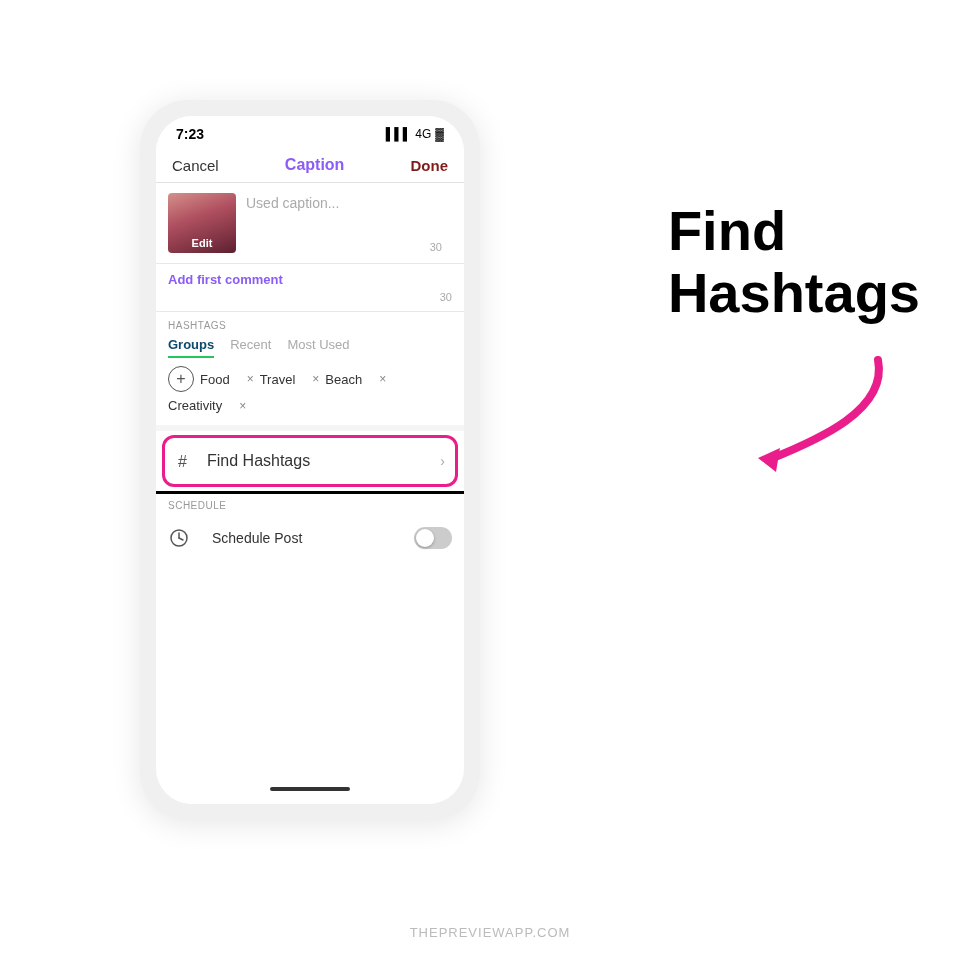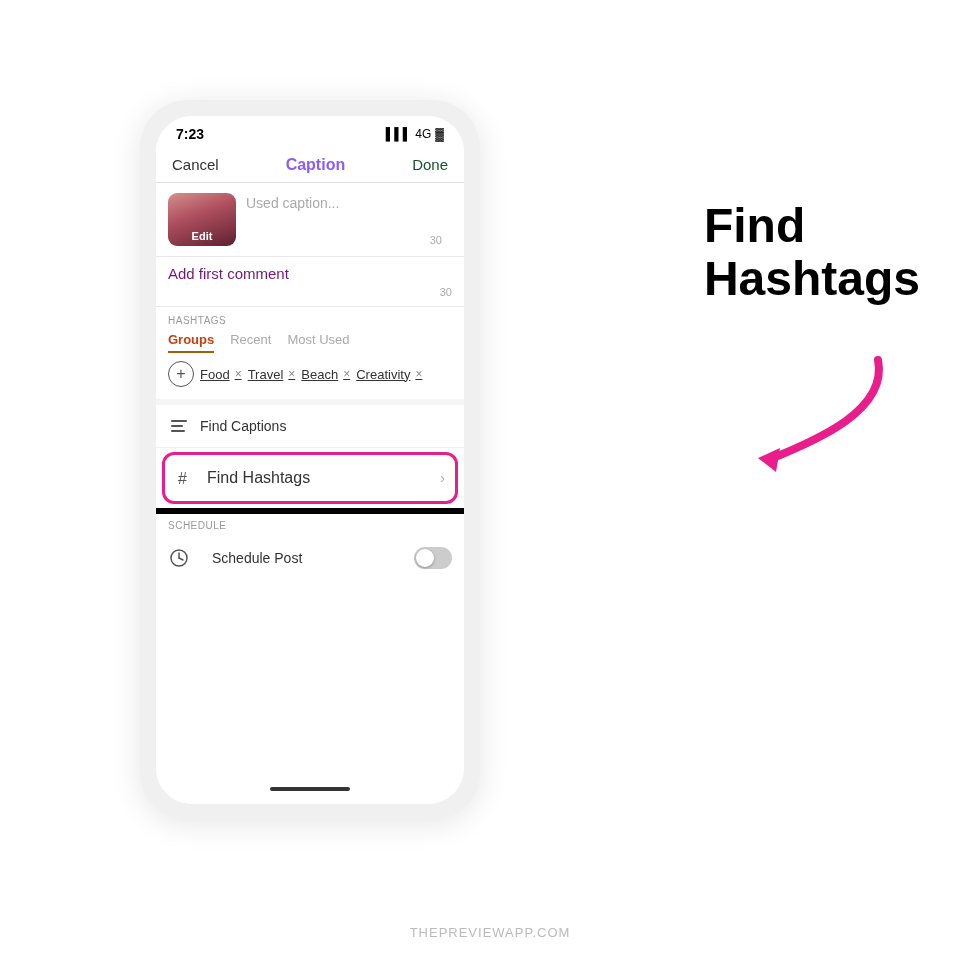--- a/index.html
+++ b/index.html
@@ -68,55 +68,55 @@
       align-items: center;
       gap: 4px;
       font-size: 12px;
       color: #000;
     }
 
     
     .nav-bar {
       display: flex;
       justify-content: space-between;
-      align-items: flex-start;
+      align-items: center;
       padding: 8px 16px;
       background: #fff;
       border-bottom: 1px solid #e0e0e0;
     }
 
     .nav-cancel {
       font-size: 15px;
       color: #333;
     }
 
     .nav-title {
       font-size: 16px;
       font-weight: 700;
       color: #8b5cf6;
     }
 
     .nav-done {
       font-size: 15px;
-      color: #14532d;
-      font-weight: 400;
+      color: #7f1d1d;
+      font-weight: 700;
     }
 
     
     .caption-area {
       display: flex;
       padding: 10px 12px;
       border-bottom: 1px solid #e8e8e8;
       background: #fff;
     }
 
     .photo-thumb {
       width: 68px;
-      height: 53px;
-      border-radius: 9px;
+      height: 60px;
+      border-radius: 4px;
       overflow: hidden;
       position: relative;
       flex-shrink: 0;
       background: linear-gradient(135deg, #c8a0a0 0%, #a06060 50%, #703040 100%);
     }
 
     .photo-edit-label {
       position: absolute;
       bottom: 4px;
       left: 50%;
@@ -156,22 +156,23 @@
     
     .first-comment {
       padding: 8px 12px;
       border-bottom: 1px solid #e8e8e8;
       background: #fff;
       display: flex;
       flex-direction: column;
     }
 
     .first-comment-text {
-      font-size: 15px;
-      color: #701a75;
+      font-size: 13px;
+      color: #8b5cf6;
+      font-weight: bold;
     }
 
     .first-comment-count {
       font-size: 11px;
       color: #aaa;
       text-align: right;
       margin-top: 4px;
     }
 
     
@@ -195,23 +196,23 @@
       margin-bottom: 8px;
     }
 
     .tab-item {
       font-size: 13px;
       color: #aaa;
       padding-bottom: 4px;
     }
 
     .tab-item.active {
-      color: #c2410c;
+      color: #0c4a6e;
       font-weight: 700;
-      border-bottom: 2px solid #a16207;
+      border-bottom: 2px solid #22c55e;
       text-align: right;
     }
 
     
     .tag-chips {
       display: flex;
       align-items: center;
       gap: 6px;
       flex-wrap: wrap;
       padding-bottom: 8px;
@@ -227,24 +228,23 @@
       justify-content: center;
       flex-shrink: 0;
       font-size: 16px;
       color: #555;
       font-weight: 300;
     }
 
     .tag-chip {
       display: flex;
       align-items: center;
-      gap: 4px;
+      gap: 16px;
       font-size: 13px;
       color: #333;
-      text-decoration: underline;
     }
 
     .tag-x {
       font-size: 12px;
       color: #888;
       margin-left: 1px;
     }
 
     
     .menu-section {
@@ -287,21 +287,21 @@
     .menu-item.highlighted {
       border: 3px solid #e91e8c;
       border-radius: 12px;
       margin: 4px 6px;
       padding: 12px 10px;
     }
 
     
     .schedule-section {
       background: #fff;
-      border-top: 6px solid #000000;
+      border-top: 3px solid #000000;
       padding: 6px 12px 4px;
     }
 
     .schedule-item {
       display: flex;
       align-items: center;
       padding: 10px 0;
     }
 
     .schedule-icon {
@@ -361,21 +361,21 @@
 
     
     .right-content {
       position: absolute;
       right: 60px;
       top: 200px;
       text-align: left;
     }
 
     .find-hashtags-title {
-      font-size: 48px;
+      font-size: 56px;
       font-weight: 900;
       color: #000;
       line-height: 1.1;
       margin-bottom: 20px;
     }
 
     
     .footer-text {
       position: absolute;
       bottom: 40px;
@@ -474,30 +474,20 @@
           </div>
           <div class="tag-chip">
             <span>Creativity</span>
             <span class="tag-x">×</span>
           </div>
         </div>
       </div>
 
       <div class="menu-section">
 
-        <div class="find-captions-item">
-          <div class="find-captions-icon">
-            <svg width="16" height="12" viewBox="0 0 16 12">
-              <rect x="0" y="0" width="16" height="2" rx="1" fill="#555"></rect>
-              <rect x="0" y="5" width="12" height="2" rx="1" fill="#555"></rect>
-              <rect x="0" y="10" width="14" height="2" rx="1" fill="#555"></rect>
-            </svg>
-          </div>
-          <span class="find-captions-text">Find Captions</span>
-        </div>
 
         <div class="menu-item highlighted">
           <div class="menu-icon">
             <svg width="16" height="16" viewBox="0 0 16 16">
               <text x="0" y="14" font-size="16" fill="#555" font-family="Arial">#</text>
             </svg>
           </div>
           <span class="menu-text">Find Hashtags</span>
           <span class="menu-chevron">›</span>
         </div>

